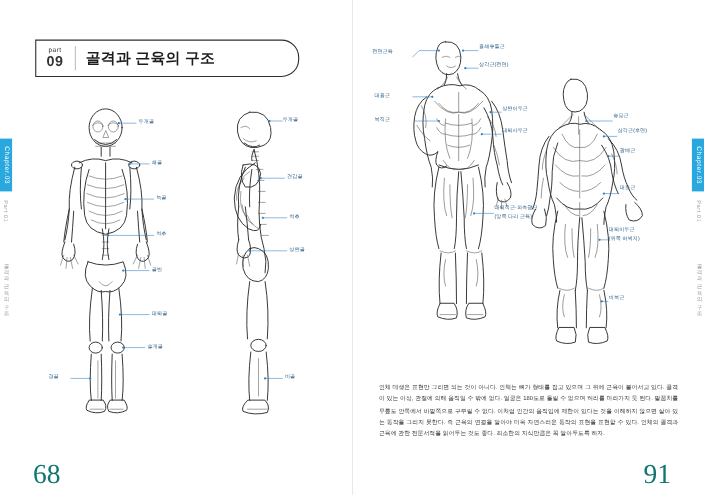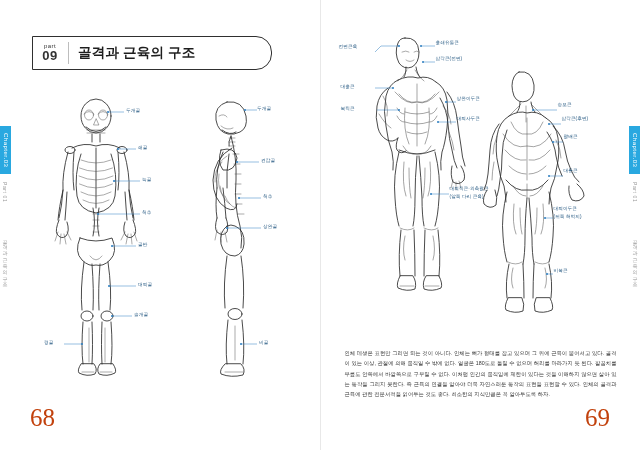--- a/index.html
+++ b/index.html
@@ -99,23 +99,23 @@
   }
   .side-caption.sub {
     top: 236px;
   }
   .side-left { left: 2px; }
   .side-right { right: 2px; }
 
   
   .folio {
     position: absolute;
-    bottom: 18px;
+    bottom: 4px;
     font-size: 25px;
-    color: #c2410c;
+    color: #0f766e;
     font-family: "Liberation Serif", serif;
   }
   .folio-left { left: 30px; }
   .folio-right { right: 30px; }
 
   
   .figure {
     position: absolute;
   }
   .fig-skel-front { left: 34px; top: 86px; }
@@ -465,16 +465,16 @@
       <div class="callout" style="left:103px;top:110px;">대둔근</div>
       <div class="callout" style="left:93px;top:148px;">대퇴이두근</div>
       <div class="callout" style="left:93px;top:156px;">(뒤쪽 허벅지)</div>
       <div class="callout" style="left:93px;top:210px;">비복근</div>
     </div>
 
     <div class="body-copy">
       <p>인체 데생은 표현만 그리면 되는 것이 아니다. 인체는 뼈가 형태를 잡고 있으며 그 위에 근육이 붙어서고 있다. 골격이 있는 이상, 관절에 의해 움직일 수 밖에 없다. 얼굴은 180도로 돌릴 수 없으며 허리를 마라가지 듯 된다. 팔꿈치를 무릎도 안쪽에서 바깥쪽으로 구부릴 수 없다. 이처럼 인간의 움직임에 제한이 있다는 것을 이해하지 않으면 살아 있는 동작을 그리지 못한다. 즉 근육의 연결을 알아야 더욱 자연스러운 동작의 표현을 표현할 수 있다. 인체의 골격과 근육에 관한 전문서적을 읽어두는 것도 좋다. 최소한의 지식만큼은 꼭 알아두도록 하자.</p>
     </div>
 
-    <div class="folio folio-right">69</div>
+    <div class="folio folio-right">91</div>
   </div>
 
 </div>
 
 </body></html>

